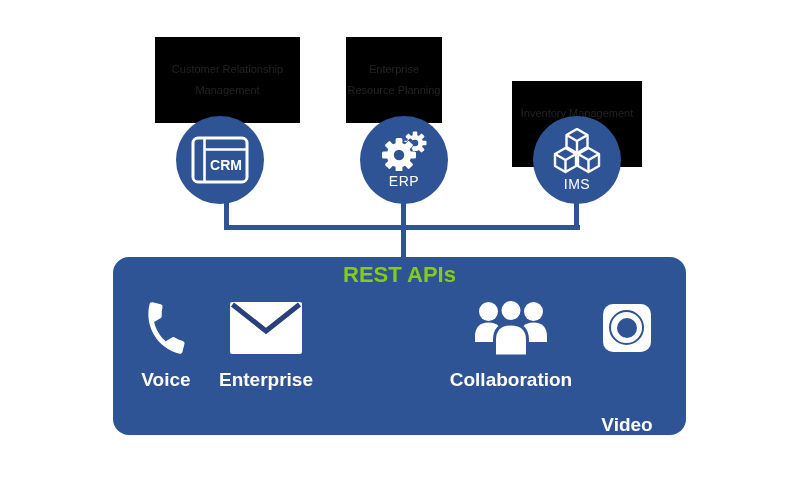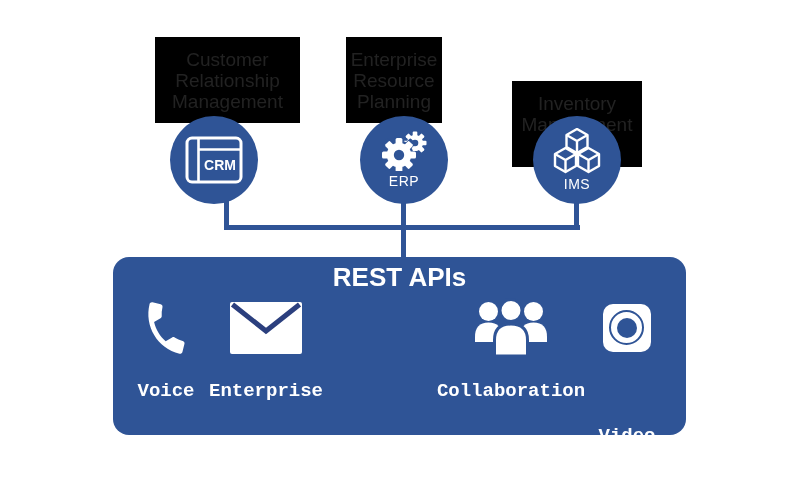--- a/index.html
+++ b/index.html
@@ -2,54 +2,54 @@
 <html><head>
 <meta charset="utf-8">
 <style>
   html,body{margin:0;padding:0;background:#fff;}
   .canvas{position:relative;width:800px;height:500px;background:#fff;overflow:hidden;
           font-family:"Liberation Sans",sans-serif;}
 
   
   .intbox{position:absolute;top:37px;height:86px;background:#000;
           display:flex;align-items:center;justify-content:center;}
-  .intbox .ilabel{color:#222222;font-size:19px;line-height:21px;text-align:center;}
+  .intbox .ilabel{color:#222222;font-size:11px;line-height:21px;text-align:center;}
   #ib1{left:155px;width:145px;}
   #ib2{left:346px;width:96px;}
   #ib3{left:512px;width:130px;margin-top:44px;}
 
   
   .conn{position:absolute;background:#2F5496;}
   #c-v1{left:224px;top:192px;width:5px;height:38px;}
   #c-v2{left:401px;top:192px;width:5px;height:66px;}
   #c-v3{left:574px;top:192px;width:5px;height:38px;}
   #c-h {left:224px;top:225px;width:356px;height:5px;}
 
   
   .gcircle{position:absolute;top:116px;width:88px;height:88px;border-radius:50%;
            background:#2F5496;display:flex;flex-direction:column;align-items:center;
            justify-content:center;color:#fff;}
-  #gc1{left:170px;} #gc2{left:360px;} #gc3{left:533px;}
+  #gc1{left:176px;} #gc2{left:360px;} #gc3{left:533px;}
   .glabel{font-weight:normal;font-size:14px;margin-top:2px;letter-spacing:.5px;}
 
   
   .apibox{position:absolute;left:113px;top:257px;width:573px;height:178px;
           background:#2F5496;border-radius:16px;}
   .apititle{position:absolute;top:5px;left:0;width:100%;text-align:center;
-            color:#ffffff;font-size:26px;font-weight:bold;}
+            color:#84cc16;font-size:22px;font-weight:bold;}
 
   .svc{position:absolute;top:36px;display:flex;flex-direction:column;align-items:center;}
   #svc1{left:5px;width:96px;}
   #svc2{left:95px;width:116px;}
   #svc3{left:217px;width:124px;}
   #svc4{left:328px;width:140px;}
   #svc5{left:466px;width:96px;gap:45px;}
   .iconbox{height:70px;display:flex;align-items:center;justify-content:center;}
-  .slabel{margin-top:17px;color:#fff;font-weight:bold;font-size:19px;line-height:22px;
-          text-align:center;font-family:Liberation Mono, monospace;}
+  .slabel{margin-top:6px;color:#fff;font-weight:bold;font-size:19px;line-height:22px;
+          text-align:center;}
 
   .phone-svg{transform:rotate(14deg);}
 
   
   .video-sq{position:relative;width:48px;height:48px;background:#fff;border-radius:10px;}
   .video-ring{position:absolute;left:6px;top:6px;width:31px;height:31px;
               border:2.5px solid #2F5496;border-radius:50%;}
   .video-dot{position:absolute;left:14px;top:14px;width:20px;height:20px;
              background:#2F5496;border-radius:50%;}
 </style>

